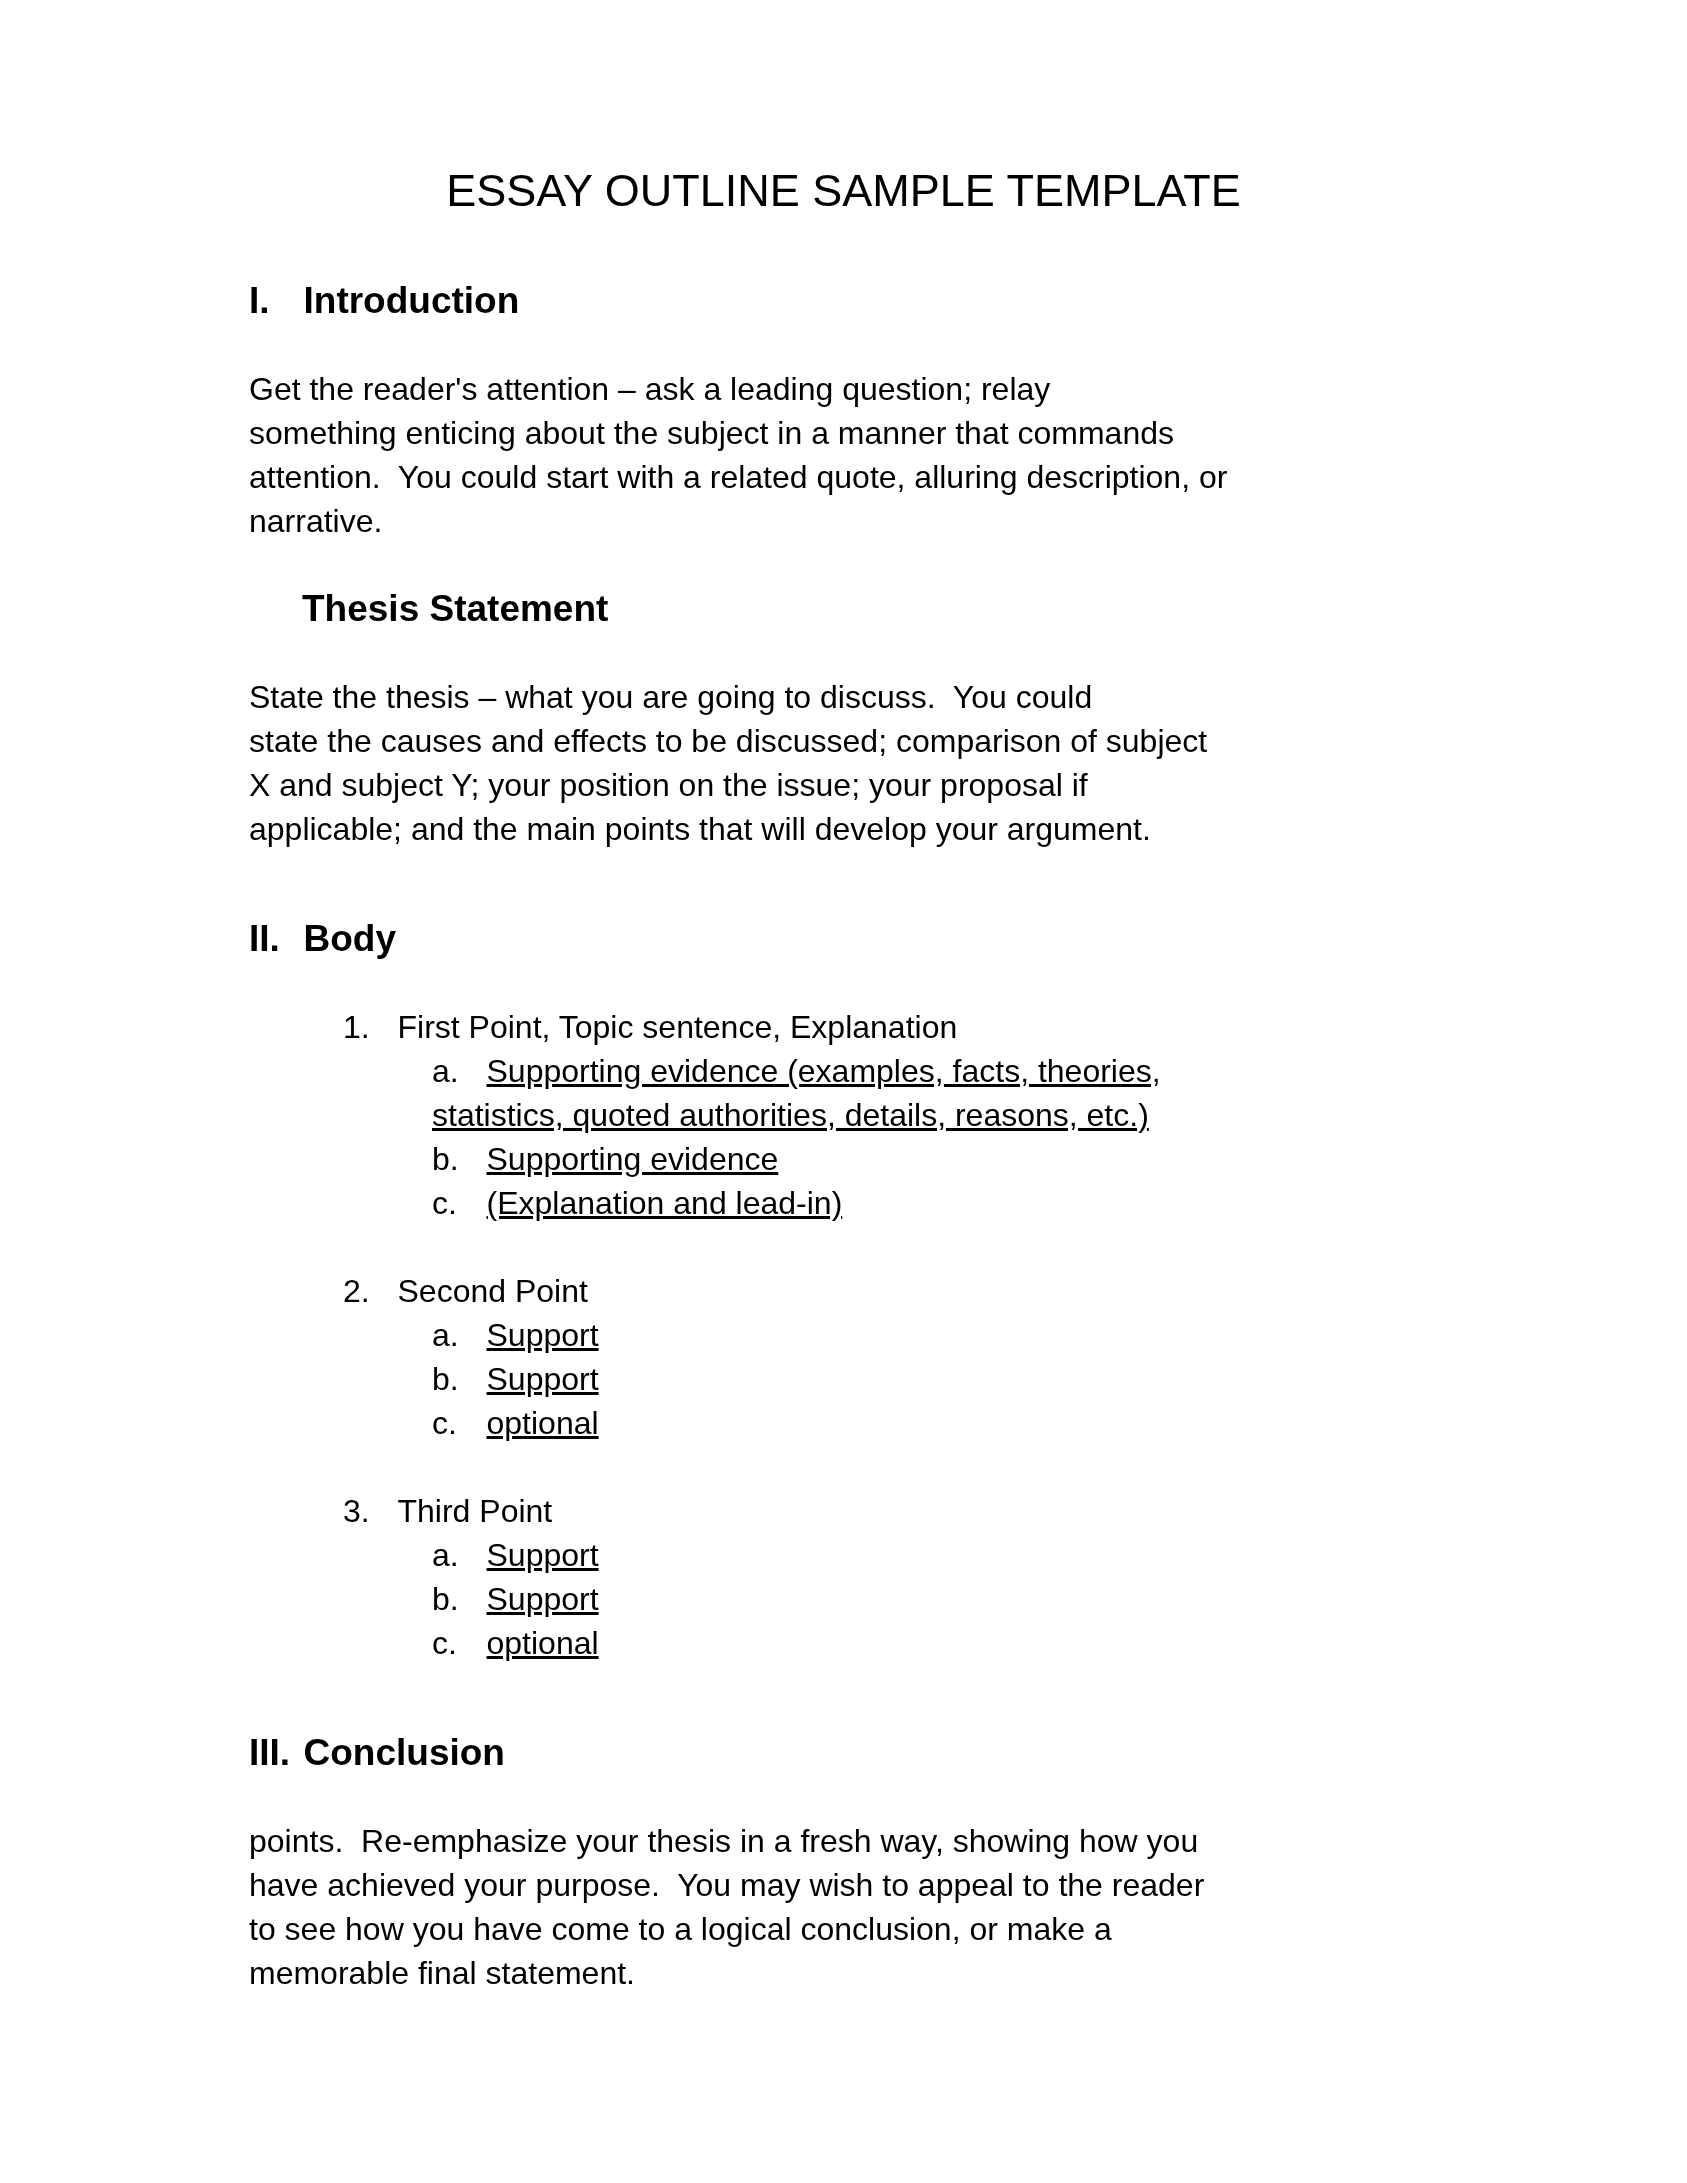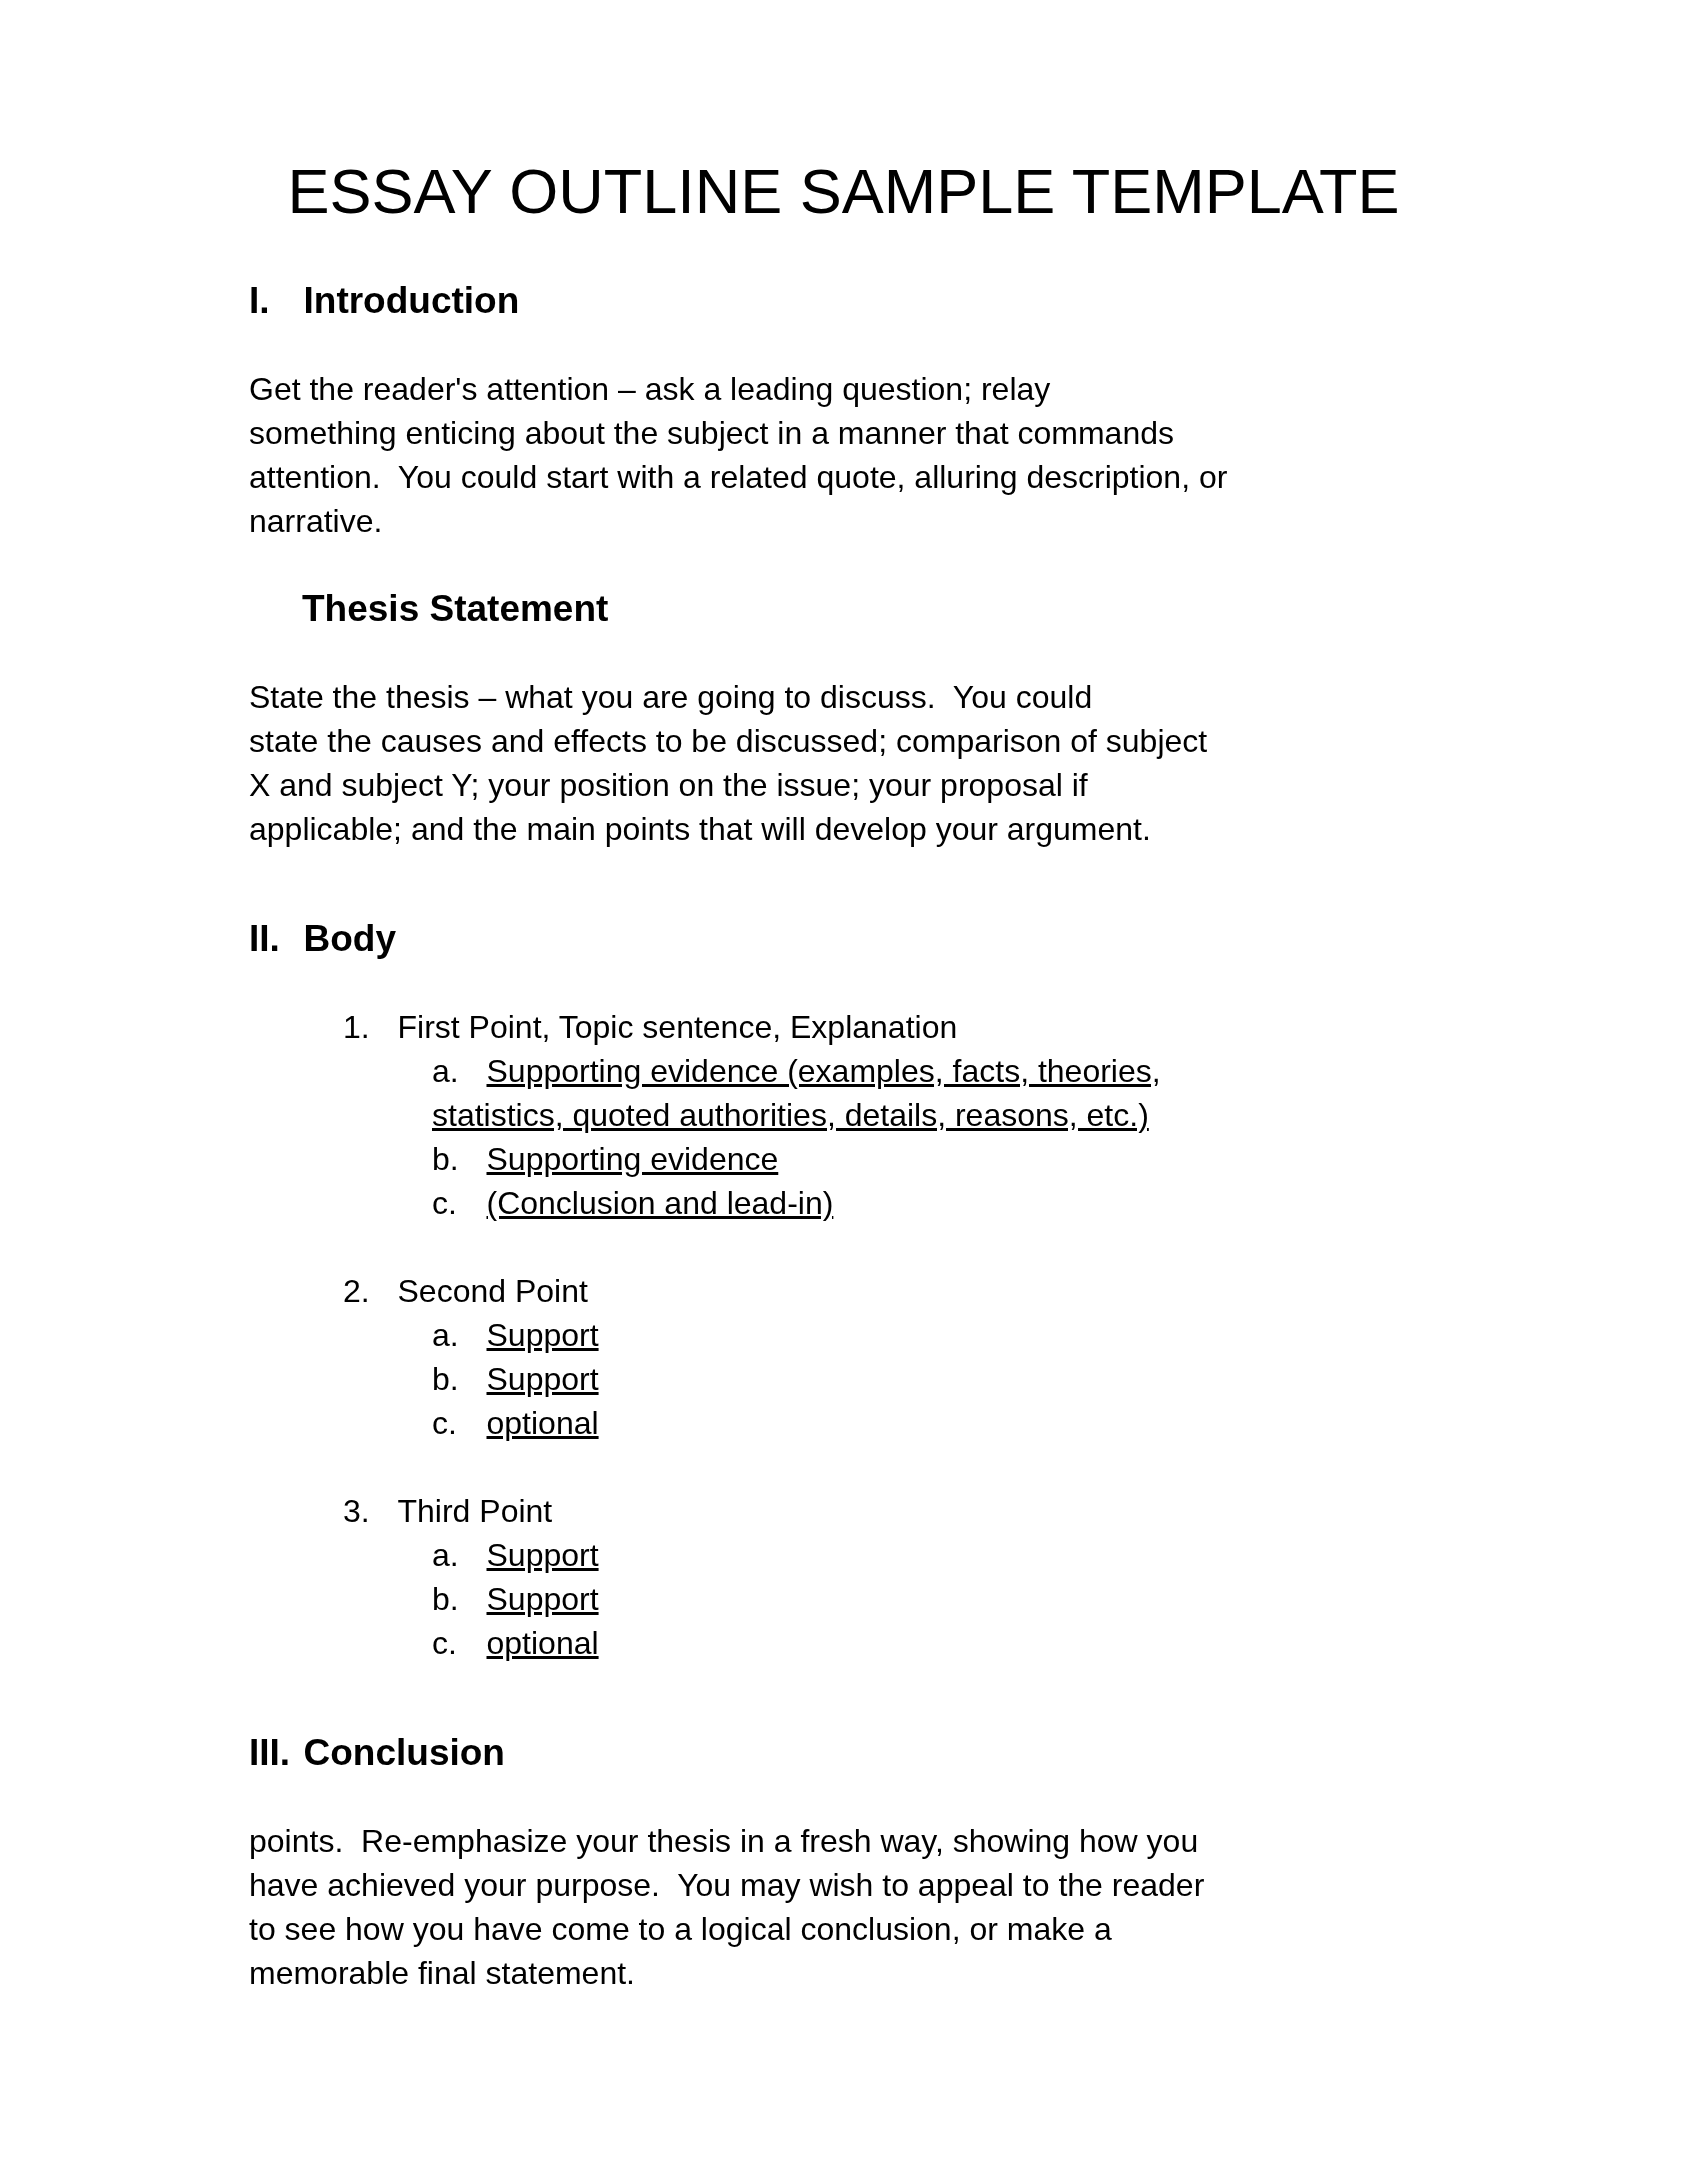--- a/index.html
+++ b/index.html
@@ -17,21 +17,21 @@
     color: #000000;
     font-size: 32px;
     line-height: 44px;
     overflow: hidden;
   }
   .ln   { height: 44px; white-space: pre-wrap; }
   .gap  { height: 44px; }
 
   .title {
     text-align: center;
-    font-size: 63px;
+    font-size: 45px;
     font-weight: normal;
   }
   .h1 {
     font-weight: bold;
     font-size: 37px;
     padding-left: 249px;
     margin-top: 22px;
   }
   .h2 {
     font-weight: bold;
@@ -76,21 +76,21 @@
   <div class="ln pline">applicable; and the main points that will develop your argument.</div>
   <div class="gap"></div>
 
   <div class="ln h1"><span class="marker">II.</span><span>Body</span></div>
   <div class="gap"></div>
 
   <div class="ln numline"><span class="marker">1.</span><span>First Point, Topic sentence, Explanation</span></div>
   <div class="ln subline"><span class="marker">a.</span><span>Supporting evidence (examples, facts, theories,</span></div>
   <div class="ln subline">statistics, quoted authorities, details, reasons, etc.)</div>
   <div class="ln subline"><span class="marker">b.</span><span>Supporting evidence</span></div>
-  <div class="ln subline"><span class="marker">c.</span><span>(Conclusion and lead-in)</span></div>
+  <div class="ln subline"><span class="marker">c.</span><span>(Explanation and lead-in)</span></div>
   <div class="gap"></div>
 
   <div class="ln numline"><span class="marker">2.</span><span>Second Point</span></div>
   <div class="ln subline"><span class="marker">a.</span><span>Support</span></div>
   <div class="ln subline"><span class="marker">b.</span><span>Support</span></div>
   <div class="ln subline"><span class="marker">c.</span><span>optional</span></div>
   <div class="gap"></div>
 
   <div class="ln numline"><span class="marker">3.</span><span>Third Point</span></div>
   <div class="ln subline"><span class="marker">a.</span><span>Support</span></div>

